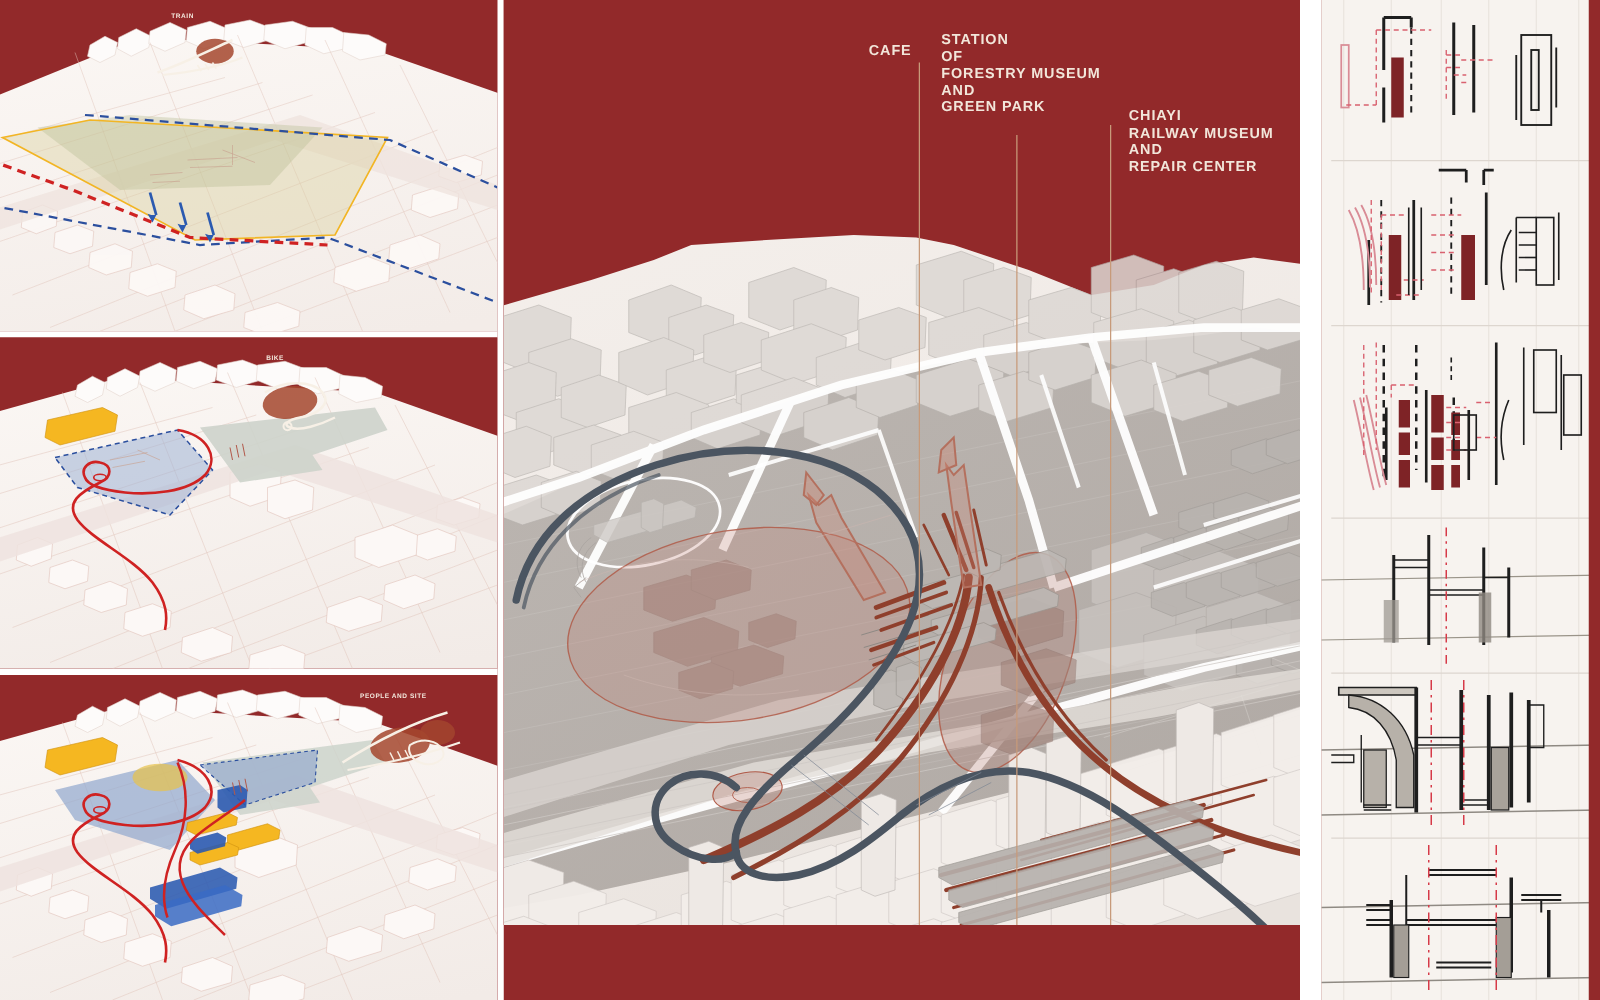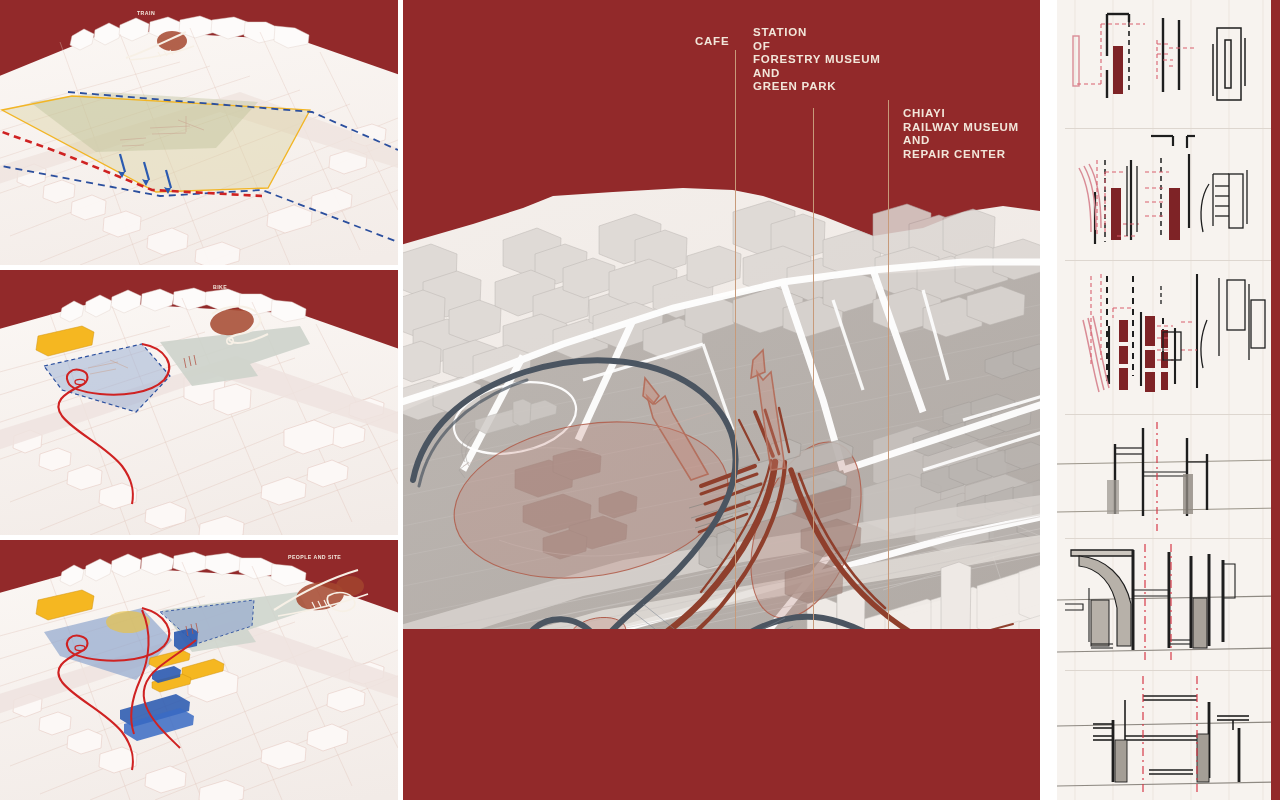--- a/index.html
+++ b/index.html
@@ -7,21 +7,21 @@
   html,body { width:1280px; height:800px; overflow:hidden; }
   body {
     background:#92292a;
     font-family:"Liberation Sans", sans-serif;
     position:relative;
   }
   .board { position:absolute; inset:0; display:block; }
 
   
   .col-left   { position:absolute; left:0;    top:0; width:398px;  height:800px; }
-  .col-center { position:absolute; left:403px;top:0; width:637px;  height:629px; background:#92292a; overflow:hidden; }
+  .col-center { position:absolute; left:403px;top:0; width:637px;  height:740px; background:#92292a; overflow:hidden; }
   .col-right  { position:absolute; left:1057px;top:0;width:223px;  height:800px; background:#f7f3ef; overflow:hidden; }
   .gutter { position:absolute; top:0; height:800px; background:#ffffff; }
   .gutter.g1 { left:398px; width:5px; }
   .gutter.g2 { left:1040px; width:17px; }
 
   
   .lpanel {
     position:absolute; left:0; width:398px;
     background:#92292a; overflow:hidden;
   }
@@ -670,21 +670,21 @@
       <div class="leader" style="left:332px; top:50px;  height:702px;"></div>
       <div class="leader" style="left:410px; top:108px; height:644px;"></div>
       <div class="leader" style="left:485px; top:100px; height:652px;"></div>
 
       <div class="clabel" style="left:292px; top:35px;">CAFE</div>
       <div class="clabel" style="left:350px; top:26px;">STATION
 OF
 FORESTRY MUSEUM
 AND
 GREEN PARK</div>
-      <div class="clabel" style="left:500px; top:87px;margin-top:20px;">CHIAYI
+      <div class="clabel" style="left:500px; top:87px;">CHIAYI
 RAILWAY MUSEUM
 AND
 REPAIR CENTER</div>
   </div>
 
   <div class="gutter g2"></div>
 
   <div class="col-right">
 
     <svg style="position:absolute;left:0;top:0;" width="223" height="800">

